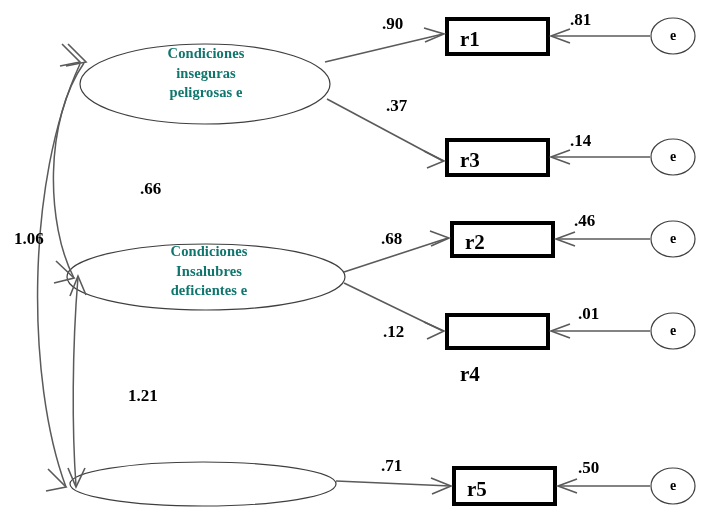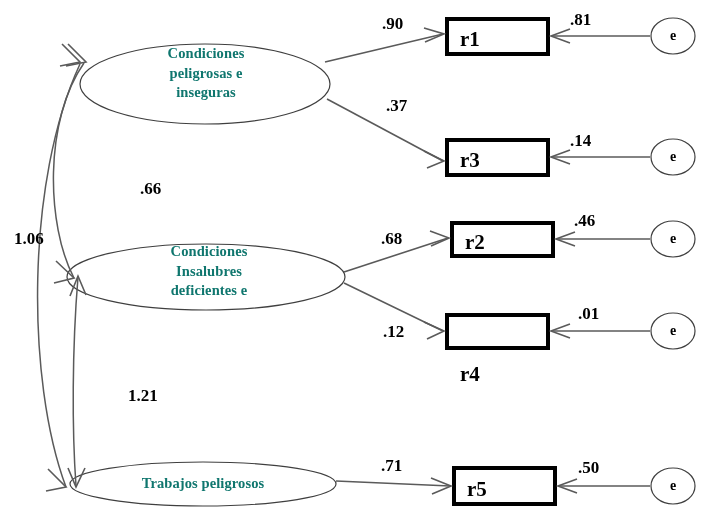--- a/index.html
+++ b/index.html
@@ -151,33 +151,30 @@
     <path class="arrow-head" d="M 48 469 L 66 487 L 46 491"></path>
 
     <path class="curve-line" d="M 78 277 C 72 350, 72 430, 76 486"></path>
     <path class="arrow-head" d="M 70 296 L 78 276 L 86 295"></path>
     <path class="arrow-head" d="M 68 468 L 76 487 L 85 468"></path>
 
   </svg>
 
   <div class="latent-label" style="left:120px; top:44px; width:172px;">
     <div>Condiciones</div>
+    <div>inseguras</div>
     <div>peligrosas e</div>
-    <div>inseguras</div>
   </div>
 
   <div class="latent-label" style="left:120px; top:242px; width:178px;">
     <div>Condiciones</div>
     <div>Insalubres</div>
     <div>deficientes e</div>
   </div>
 
-  <div class="latent-label" style="left:98px; top:474px; width:210px;">
-    <div>Trabajos peligrosos</div>
-  </div>
 
   <div class="indicator-label" style="left:460px; top:27px;">r1</div>
   <div class="indicator-label" style="left:460px; top:148px;">r3</div>
   <div class="indicator-label" style="left:465px; top:230px;">r2</div>
   <div class="indicator-label" style="left:460px; top:322px;margin-top:40px;">r4</div>
   <div class="indicator-label" style="left:467px; top:477px;">r5</div>
 
   <div class="err-label" style="left:658px; top:28px; width:30px;">e</div>
   <div class="err-label" style="left:658px; top:149px; width:30px;">e</div>
   <div class="err-label" style="left:658px; top:231px; width:30px;">e</div>

